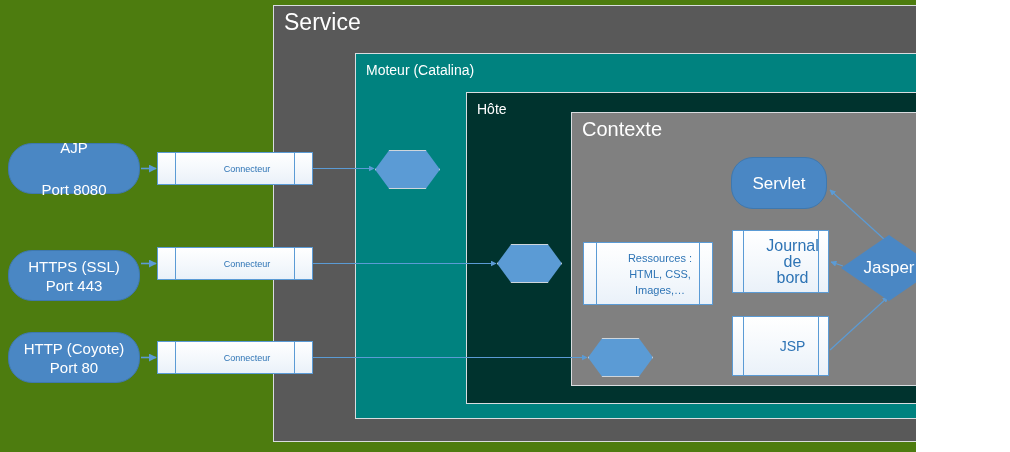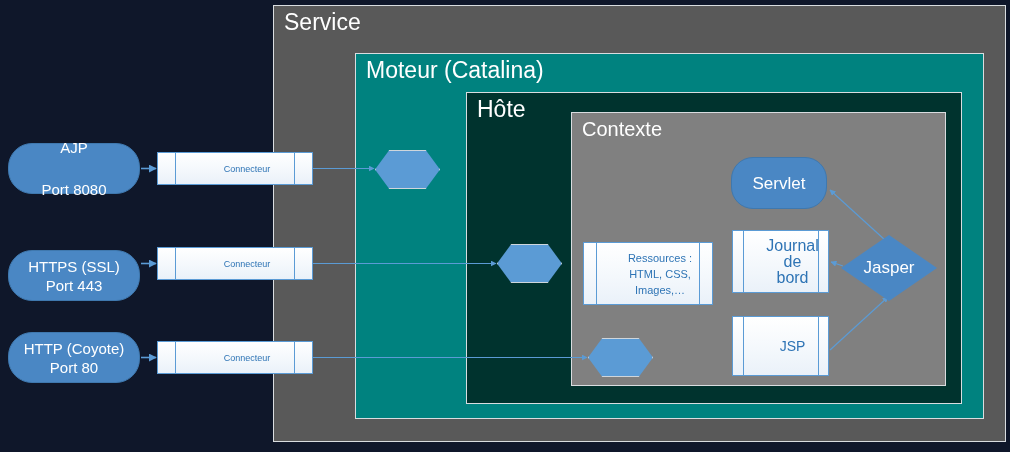--- a/index.html
+++ b/index.html
@@ -2,39 +2,39 @@
 <html><head>
 <meta charset="utf-8">
 <style>
   html, body {
     margin: 0;
     padding: 0;
     background: #ffffff;
   }
   #canvas {
     position: relative;
-    width: 1010px;
+    width: 916px;
     height: 452px;
-    background: #0f172a;
+    background: #4d7c0f;
     font-family: "Liberation Sans", sans-serif;
     overflow: hidden;
   }
 
   
   .box {
     position: absolute;
     box-sizing: border-box;
     border: 1px solid #d9dde0;
   }
   .box-label {
     position: absolute;
     left: 10px;
     top: 3px;
     color: #ffffff;
-    font-size: 23px;
+    font-size: 14px;
     line-height: 26px;
     white-space: nowrap;
   }
   #service-box  { left: 273px; top: 5px;   width: 733px; height: 437px; background: #595959; }
   #moteur-box   { left: 355px; top: 53px;  width: 629px; height: 366px; background: #00827f; }
   #hote-box     { left: 466px; top: 92px;  width: 496px; height: 312px; background: #00332e; }
   #contexte-box { left: 571px; top: 112px; width: 375px; height: 274px; background: #808080; }
 
   #service-box  > .box-label { font-size: 23px; }
   #contexte-box > .box-label { font-size: 20px; }

